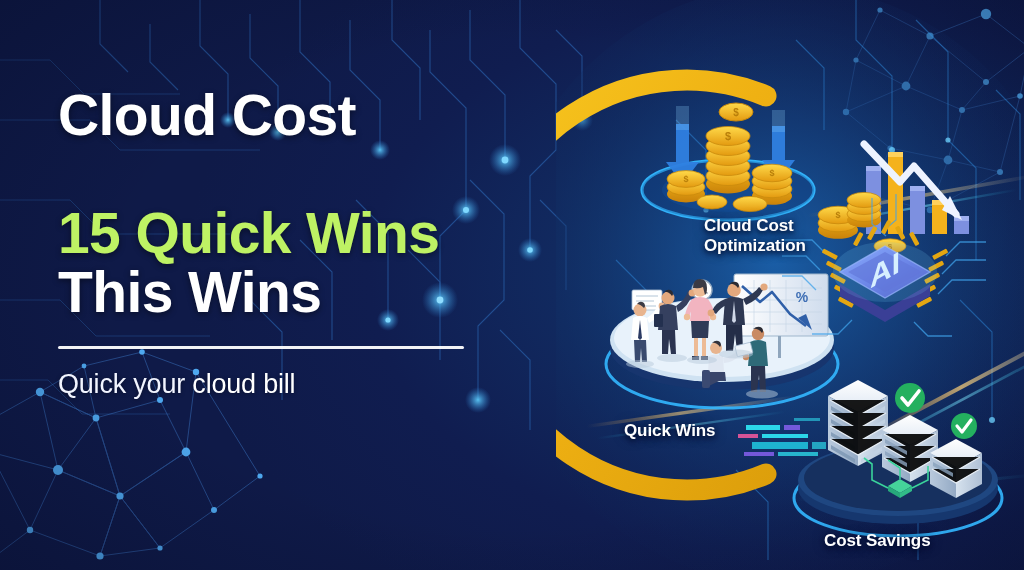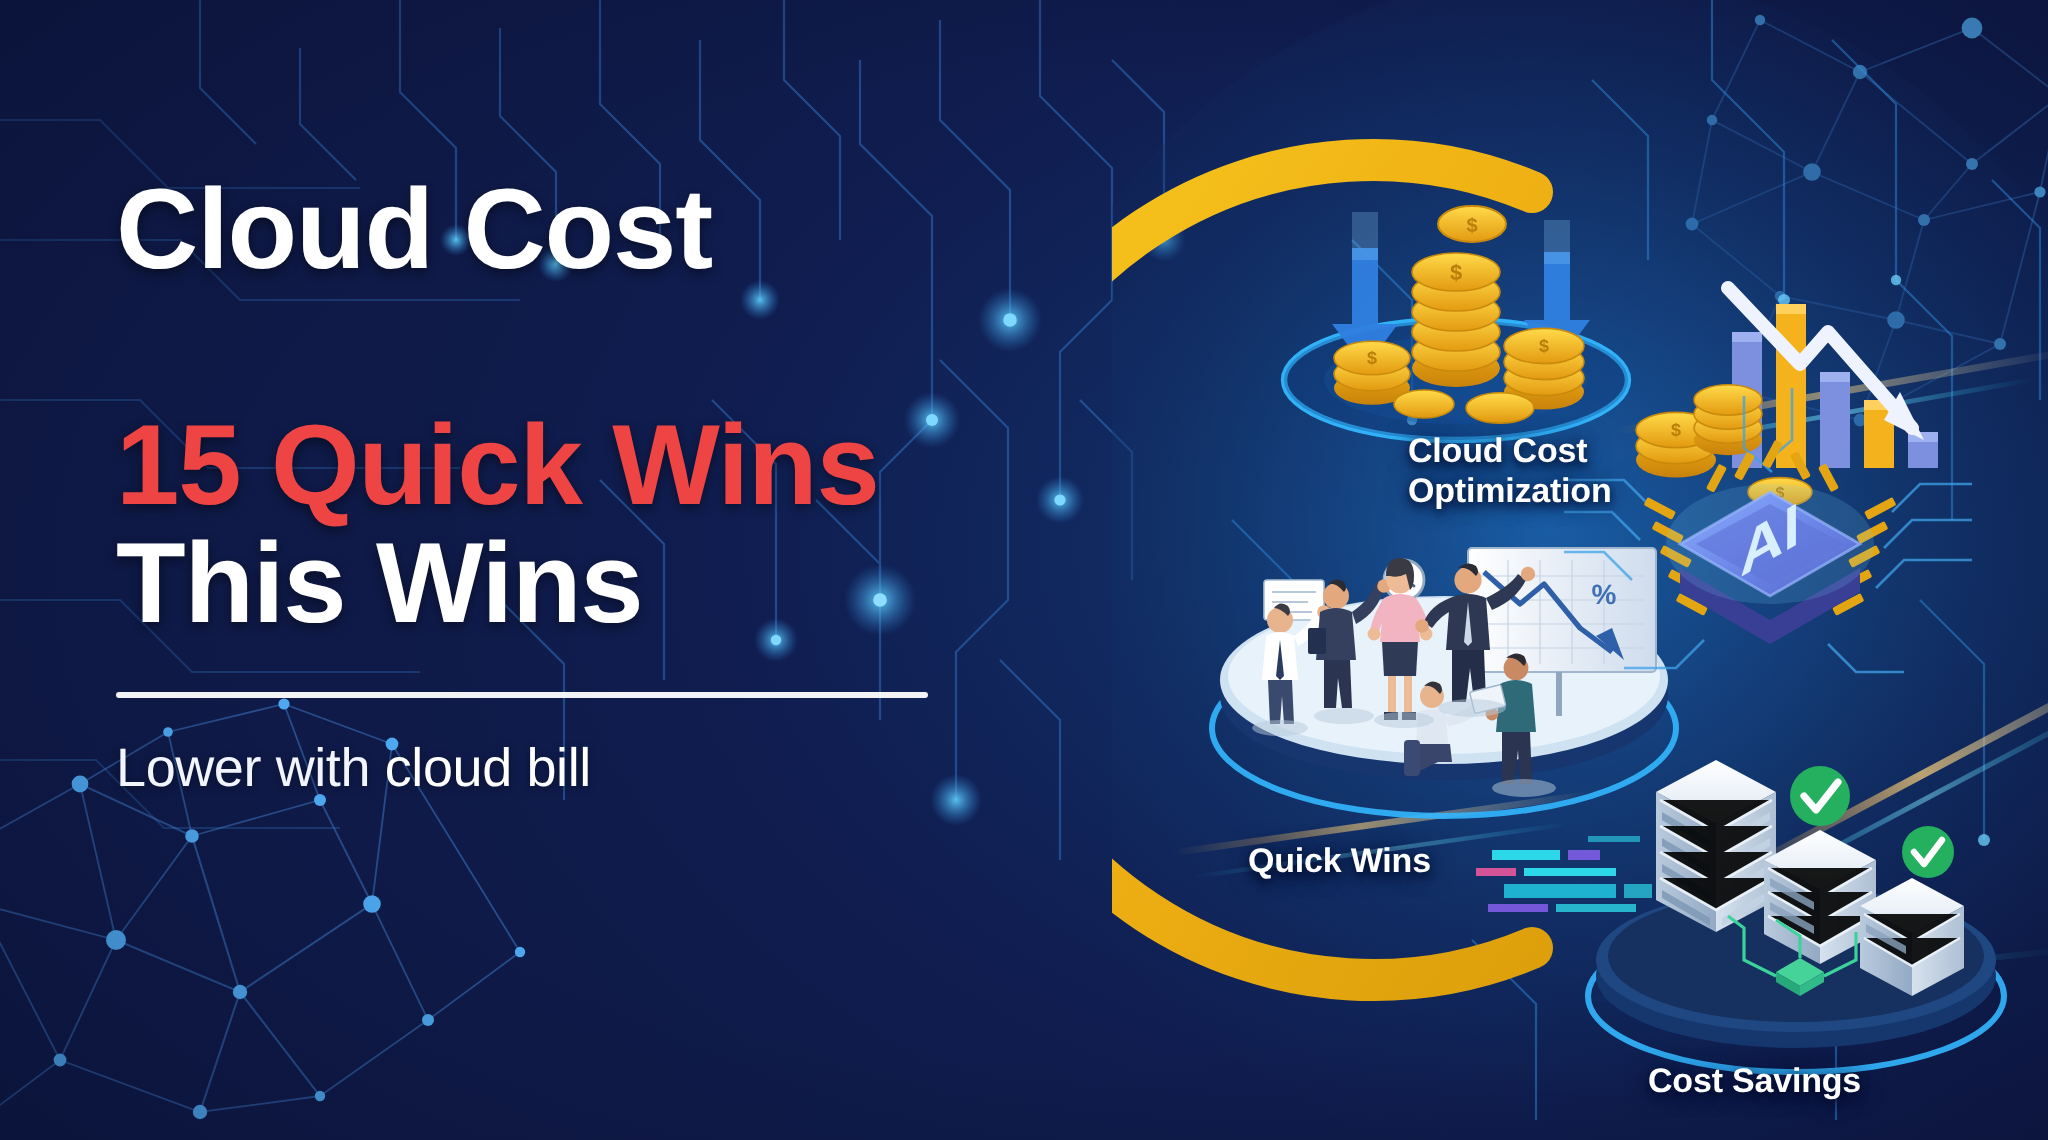--- a/index.html
+++ b/index.html
@@ -33,21 +33,21 @@
   }
   .headline{
     margin:0;
     font-size:57px;
     line-height:1.035;
     font-weight:bold;
     color:#ffffff;
     letter-spacing:-0.6px;
     text-shadow:0 2px 6px rgba(0,0,0,.45);
   }
-  .headline .gold{color:#ef4444;}
+  .headline .gold{color:#bef264;}
   .divider{
     margin-top:24px;
     width:406px;height:3px;
     background:#ffffff;
     border-radius:2px;
     opacity:.95;
   }
   .subcopy{
     margin-top:18px;
     font-size:27px;
@@ -656,17 +656,17 @@
 
   <div class="copy">
     <h1 class="headline">
       <span>Cloud Cost</span><br>
       <br>
       <span class="gold">15 Quick Wins</span><br>
       <span>This Wins</span>
     </h1>
     <div class="divider"></div>
     <p class="subcopy">
-      <span>Lower with </span><b>cloud bill</b><br>
+      <span>Quick your </span><b>cloud bill</b><br>
     </p>
   </div>
 
 </div>
 
 </body></html>

